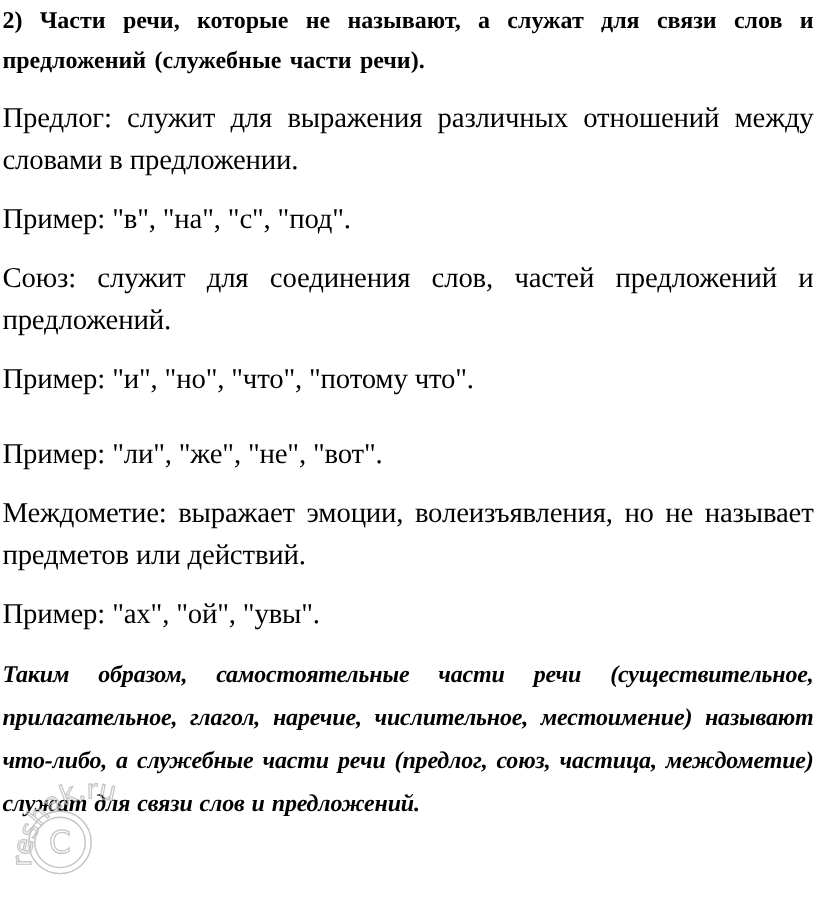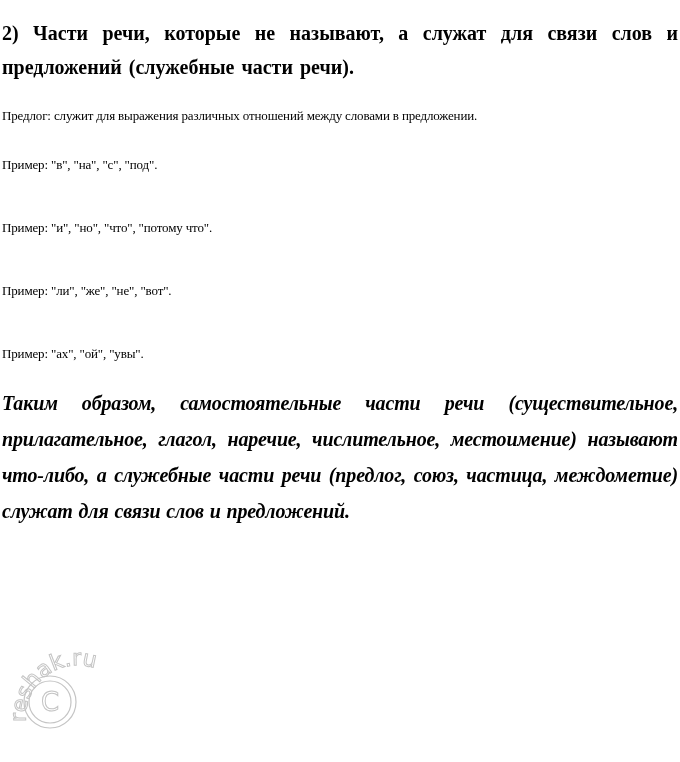--- a/index.html
+++ b/index.html
@@ -11,28 +11,28 @@
       width: 680px;
       height: 762px;
       overflow: hidden;
       position: relative;
       font-family: "Liberation Serif", serif;
       color: #000000;
     }
     .page {
       position: absolute;
       left: 2px;
-      top: 16px;
+      top: 0;
       width: 676px;
     }
     .para {
       margin: 0;
       text-align: justify;
       text-align-last: left;
-      font-size: 13px;
+      font-size: 24px;
       line-height: 35px;
       letter-spacing: -0.15px;
     }
     .heading {
       font-weight: bold;
       font-size: 20px;
       line-height: 34px;
       margin-top: 0px;
       letter-spacing: 0px;
       word-spacing: 2px;
@@ -59,28 +59,30 @@
 
 <div class="page">
   <p class="para heading">2) Части речи, которые не называют, а служат для связи слов и предложений (служебные части речи).</p>
   <div class="gap"></div>
 
   <p class="para">Предлог: служит для выражения различных отношений между словами в предложении.</p>
   <div class="gap"></div>
   <p class="para">Пример: "в", "на", "с", "под".</p>
   <div class="gap"></div>
 
+  <p class="para">Союз: служит для соединения слов, частей предложений и предложений.</p>
   <div class="gap"></div>
   <p class="para">Пример: "и", "но", "что", "потому что".</p>
   <div class="gap"></div>
 
   <div class="gap"></div>
   <p class="para">Пример: "ли", "же", "не", "вот".</p>
   <div class="gap"></div>
 
+  <p class="para">Междометие: выражает эмоции, волеизъявления, но не называет предметов или действий.</p>
   <div class="gap"></div>
   <p class="para">Пример: "ах", "ой", "увы".</p>
   <div class="gap"></div>
 
   <p class="para conclusion">Таким образом, самостоятельные части речи (существительное, прилагательное, глагол, наречие, числительное, местоимение) называют что-либо, а служебные части речи (предлог, союз, частица, междометие) служат для связи слов и предложений.</p>
 </div>
 
 <svg class="watermark" viewBox="0 0 120 150" xmlns="http://www.w3.org/2000/svg">
   <defs>
     <path id="wm-arc" d="M 18 110 A 52 52 0 0 1 108 70" fill="none"></path>

